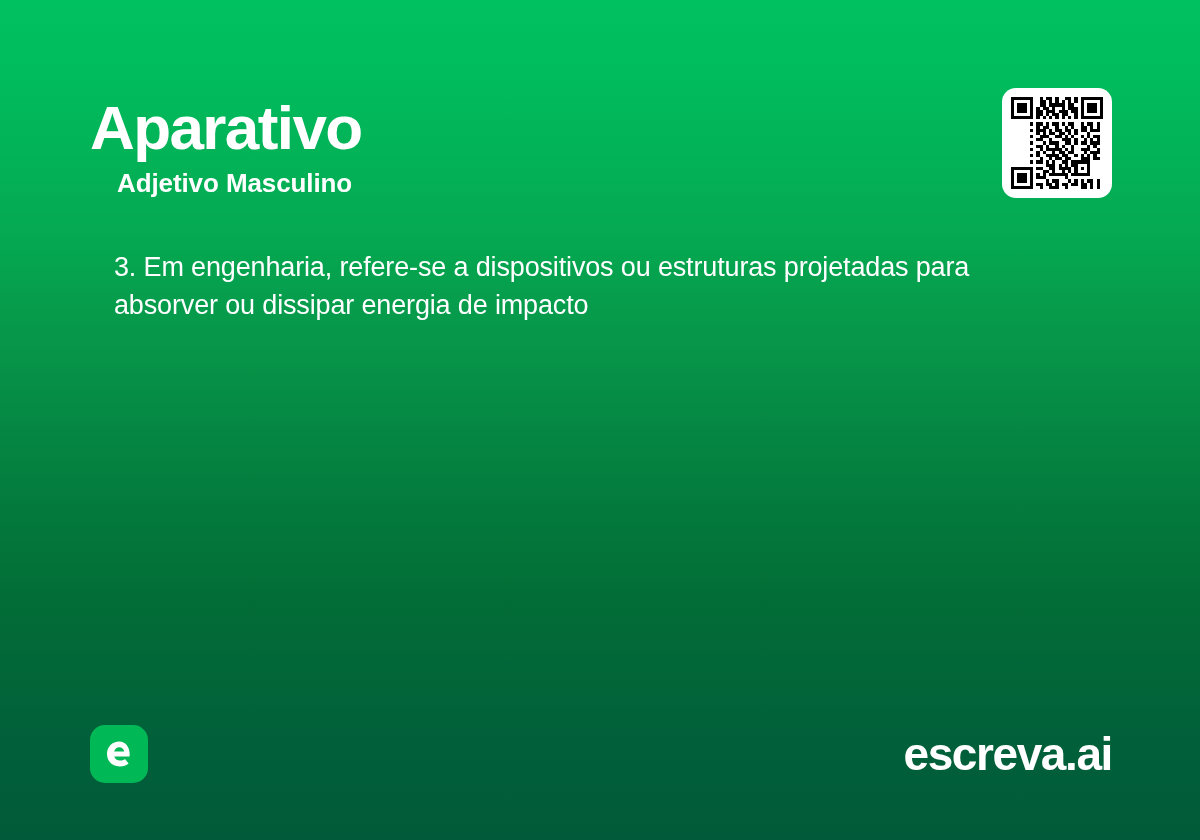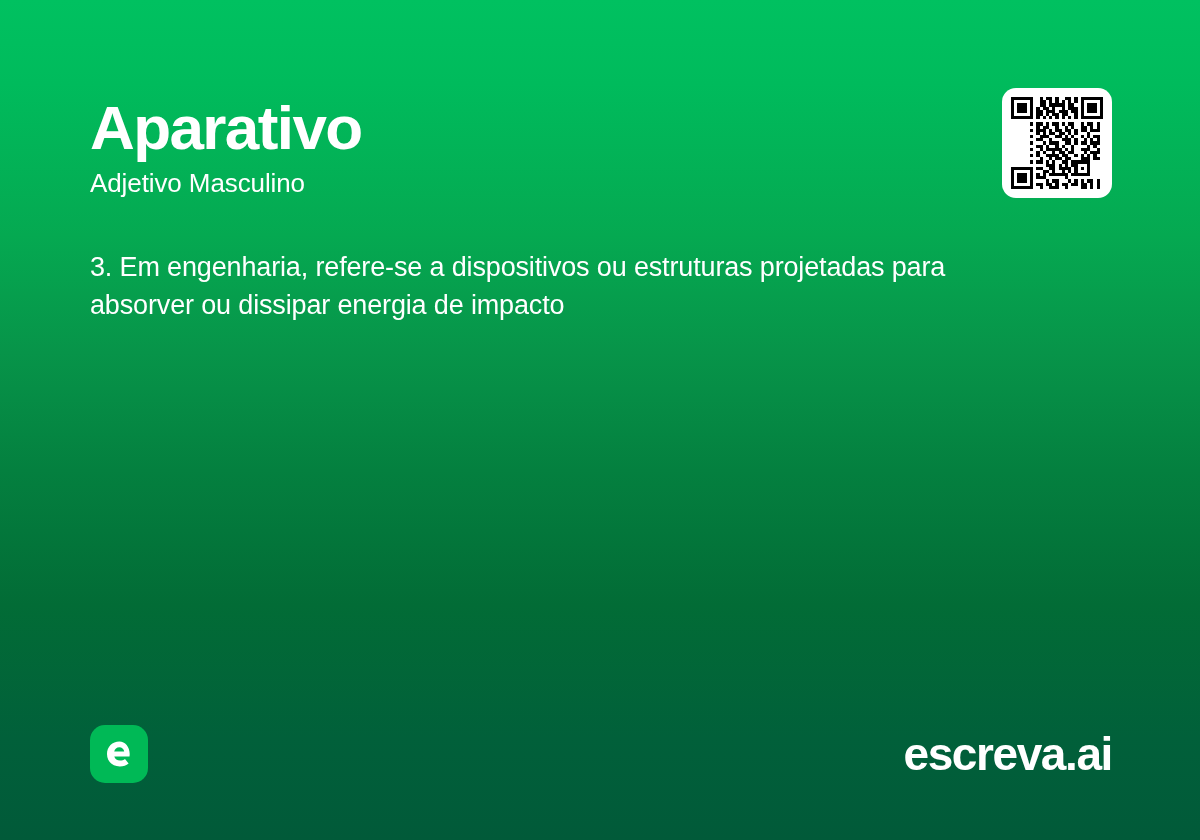--- a/index.html
+++ b/index.html
@@ -51,25 +51,26 @@
     font-weight:bold;
     color:#ffffff;
     letter-spacing:-1.6px;
     line-height:1.02;
     white-space:nowrap;
   }
 
   .word-class {
     margin-top:10px;
     font-size:26px;
-    font-weight:400;
+    font-weight:700;
     color:#ffffff;
     letter-spacing:-0.1px;
     line-height:1.1;
     white-space:nowrap;
+    margin-left:27px;
   }
 
   
   .qr-panel {
     width:110px;
     height:110px;
     background:#ffffff;
     border-radius:14px;
     padding:9px;
     flex:0 0 auto;
@@ -87,21 +88,21 @@
 
   .definition {
     font-size:27px;
     font-weight:400;
     color:#ffffff;
     line-height:38px;
     letter-spacing:-0.15px;
     margin-bottom:28px;
   }
 
-  .definition:last-child { margin-bottom:0; }
+  .definition:last-child { margin-bottom:0;margin-left:24px; }
 
   
   .footer {
     position:absolute;
     left:90px;
     right:88px;
     bottom:57px;
     display:flex;
     align-items:center;
     justify-content:space-between;

